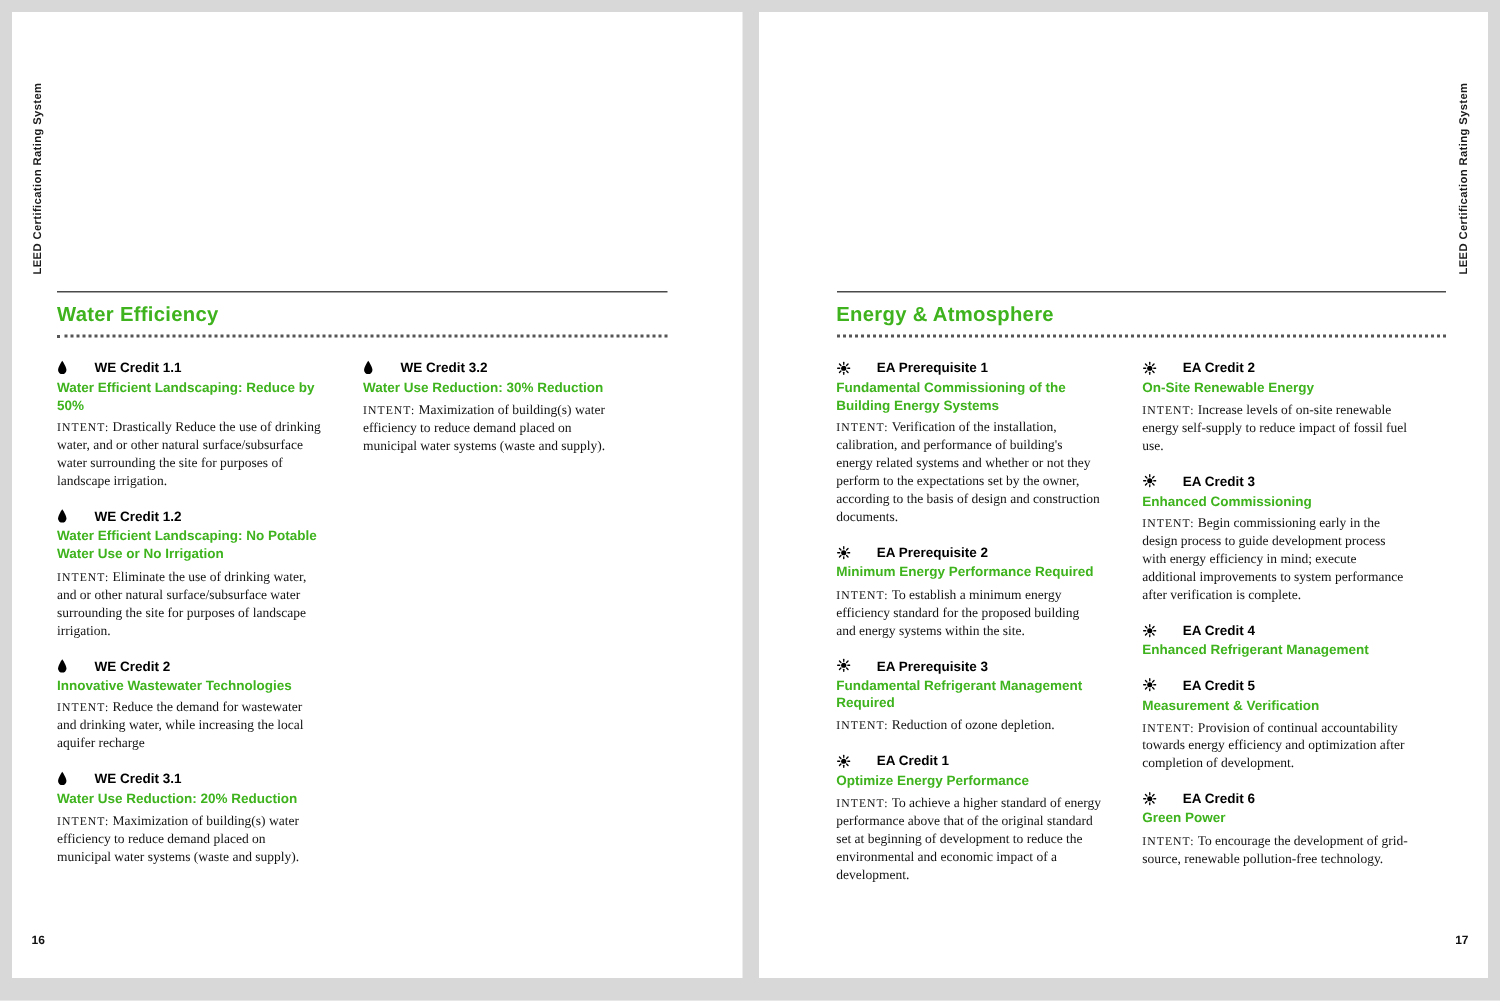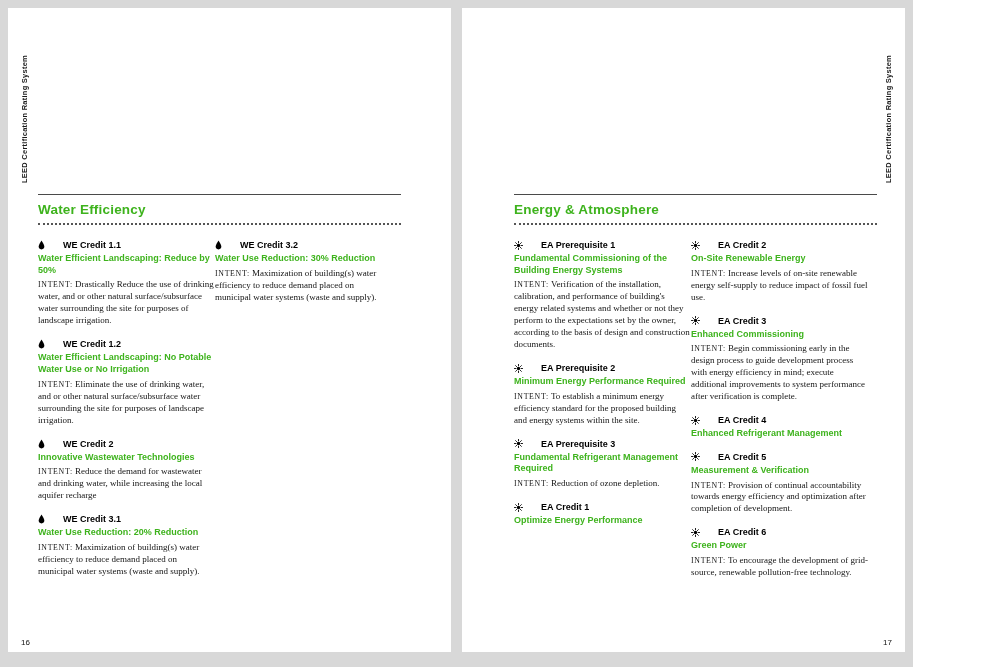--- a/index.html
+++ b/index.html
@@ -1,20 +1,20 @@
 <!DOCTYPE html>
 <html style="--green: #3eb31d; --backdrop: #d8d8d8;"><head>
 <meta charset="utf-8">
 <style>
   * { box-sizing: border-box; margin: 0; padding: 0; }
   html, body { width: 1000px; height: 667px; }
   body { font-family: "Liberation Sans", sans-serif; color: #111; }
 
   .spread {
-    width: 913px; height: 667px;
+    width: 1000px; height: 667px;
     background: var(--backdrop, #d8d8d8);
     display: flex; gap: 11px;
     padding: 8px 8px 15px 8px;
   }
   .page { flex: 1; background: #fff; position: relative; overflow: hidden; }
 
   .spine-label {
     position: absolute; top: 47px;
     writing-mode: vertical-rl; transform: rotate(180deg);
     font-weight: bold; font-size: 7.5px; letter-spacing: 0.25px;
@@ -30,40 +30,40 @@
   .rule-solid  { border-top: 1px solid #4a4a4a; }
   .section-title {
     color: var(--green, #3eb31d);
     font-size: 13.5px; font-weight: bold; letter-spacing: 0.2px;
     margin: 7px 0 6px 0;
   }
   .rule-dotted { border-top: 2px dotted #555; margin-bottom: 15px; }
 
   .columns { display: flex; }
   .col { width: 177px; flex: none; }
-  .col + .col { }
+  .col + .col { margin-left: 27px; }
 
   .credit-item { margin-bottom: 12px; }
   .credit-header {
     display: flex; align-items: center; gap: 18px;
     font-weight: bold; font-size: 9px; color: #000; margin-bottom: 3px;
   }
   .icon { display: inline-flex; flex: none; }
   .icon svg { display: block; }
   .credit-subtitle {
     color: var(--green, #3eb31d); font-weight: bold;
     font-size: 9px; line-height: 1.3; margin-bottom: 3px;
   }
   .credit-intent {
     font-family: "Liberation Serif", serif;
     font-size: 9px; line-height: 1.33; color: #141414;
   }
   .intent-label { font-size: 7.8px; letter-spacing: 0.7px; }
 
-  .page-number { position: absolute; bottom: 5px; font-weight: normal; font-size: 8px; }
+  .page-number { position: absolute; bottom: 21px; font-weight: bold; font-size: 8px; }
   .page-left  .page-number { left: 13px; }
   .page-right .page-number { right: 13px; }
 </style>
 </head>
 <body>
 
 <div class="spread">
 
   <section class="page page-left">
     <div class="spine-label">LEED Certification Rating System</div>
@@ -228,20 +228,21 @@
                       <line x1="2.2" y1="2.2" x2="3.5" y2="3.5"></line>
                       <line x1="8.5" y1="8.5" x2="9.8" y2="9.8"></line>
                       <line x1="9.8" y1="2.2" x2="8.5" y2="3.5"></line>
                       <line x1="2.2" y1="9.8" x2="3.5" y2="8.5"></line>
                     </g>
                   </svg>
                 </span>
                 <span>EA Credit 1</span>
               </div>
               <div class="credit-subtitle">Optimize Energy Performance</div>
+              <p class="credit-intent"><span class="intent-label">INTENT:</span> <span>To achieve a higher standard of energy performance above that of the original standard set at beginning of development to reduce the environmental and economic impact of a development.</span></p>
             </article>
           </div>
           <div class="col">
             <article class="credit-item">
               <div class="credit-header">
                 <span class="icon">
                   <svg width="9" height="9" viewBox="0 0 12 12">
                     <circle cx="6" cy="6" r="2.3" fill="#000"></circle>
                     <g stroke="#000" stroke-width="1.2" stroke-linecap="round">
                       <line x1="6" y1="0.6" x2="6" y2="2.4"></line>

